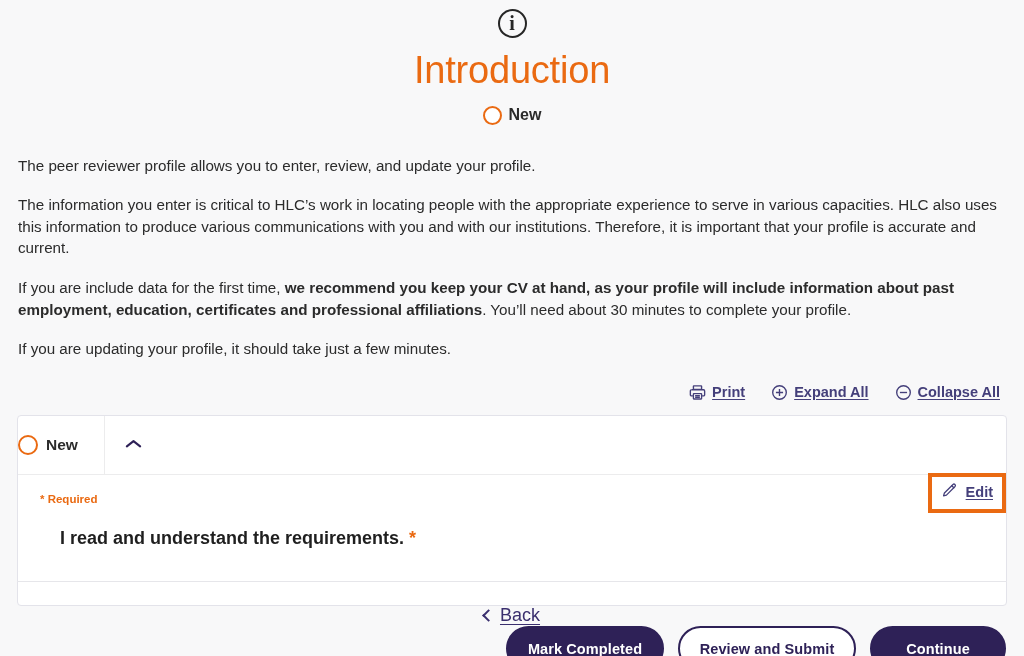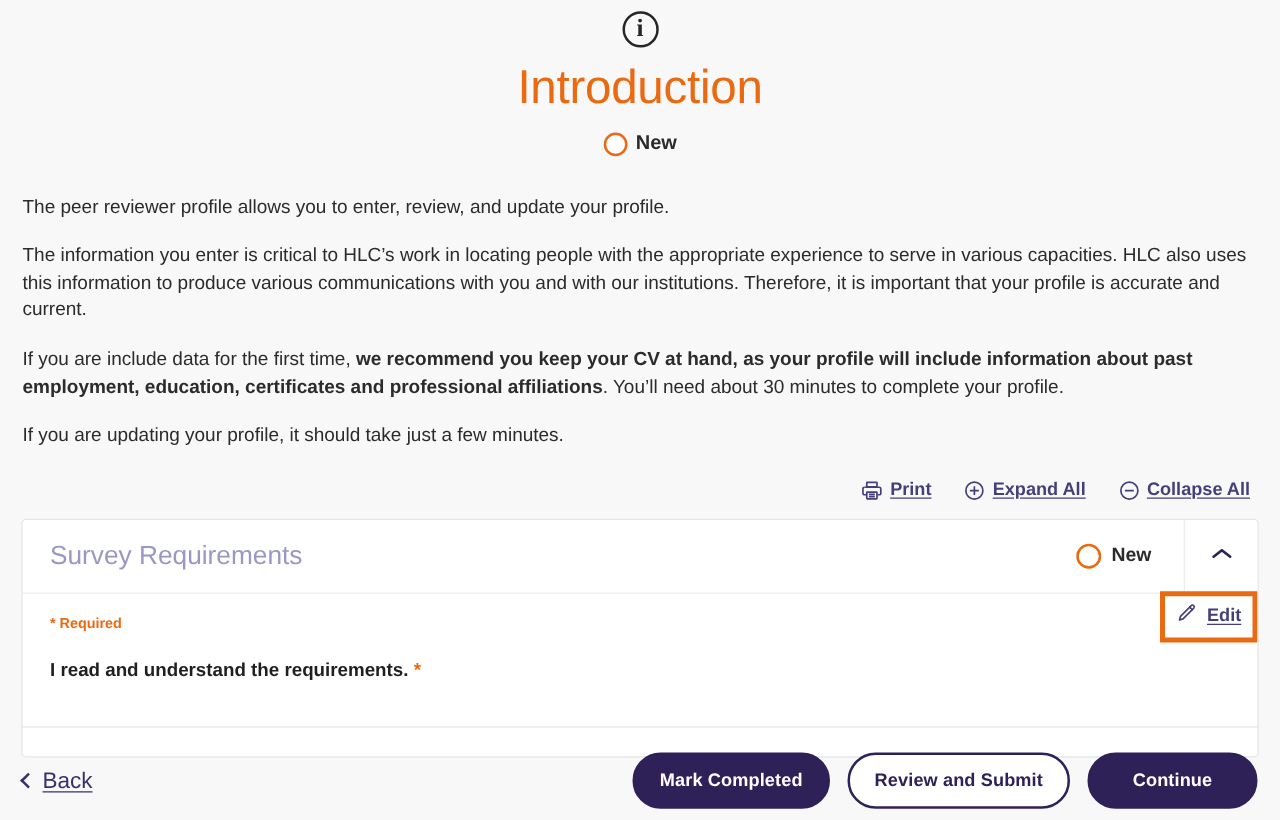--- a/index.html
+++ b/index.html
@@ -176,23 +176,24 @@
   }
 
   .required-note {
     color: #ea6a12;
     font-size: 11.5px;
     font-weight: 700;
   }
 
   .question {
     margin-top: 23px;
-    font-size: 15px;
+    font-size: 18px;
     font-weight: 700;
     color: #1f1f1f;
+    margin-left: 20px;
   }
 
   .question .req-star {
     color: #ea6a12;
     font-weight: 700;
   }
 
   
   .edit-focus {
     position: absolute;
@@ -226,21 +227,22 @@
   }
 
   .footer {
     position: absolute;
     left: 0;
     right: 0;
     top: 605px;
     height: 39px;
     display: flex;
     align-items: center;
-    padding: 16px 18px;
+    padding: 0 18px;
+    flex-direction: column;
   }
 
   .back-link {
     display: flex;
     align-items: center;
     gap: 7px;
     color: #3a2f6e;
     font-size: 18px;
     font-weight: 400;
     cursor: pointer;
@@ -352,21 +354,20 @@
       </svg>
     </span>
     <span class="lbl">Collapse All</span>
   </a>
 
 </div>
 
 <div class="card">
 
   <div class="card-header">
-    <div class="card-title">Survey Requirements</div>
     <div class="card-status">
       <span class="status-circle"></span>
       <span class="status-label">New</span>
     </div>
     <div class="card-toggle">
       <span>
         <svg width="19" height="12" viewBox="0 0 20 12" fill="none" stroke="#2e2157" stroke-width="2.2" stroke-linecap="round" stroke-linejoin="round">
           <path d="M3 8.5 10 3l7 5.5"></path>
         </svg>
       </span>

